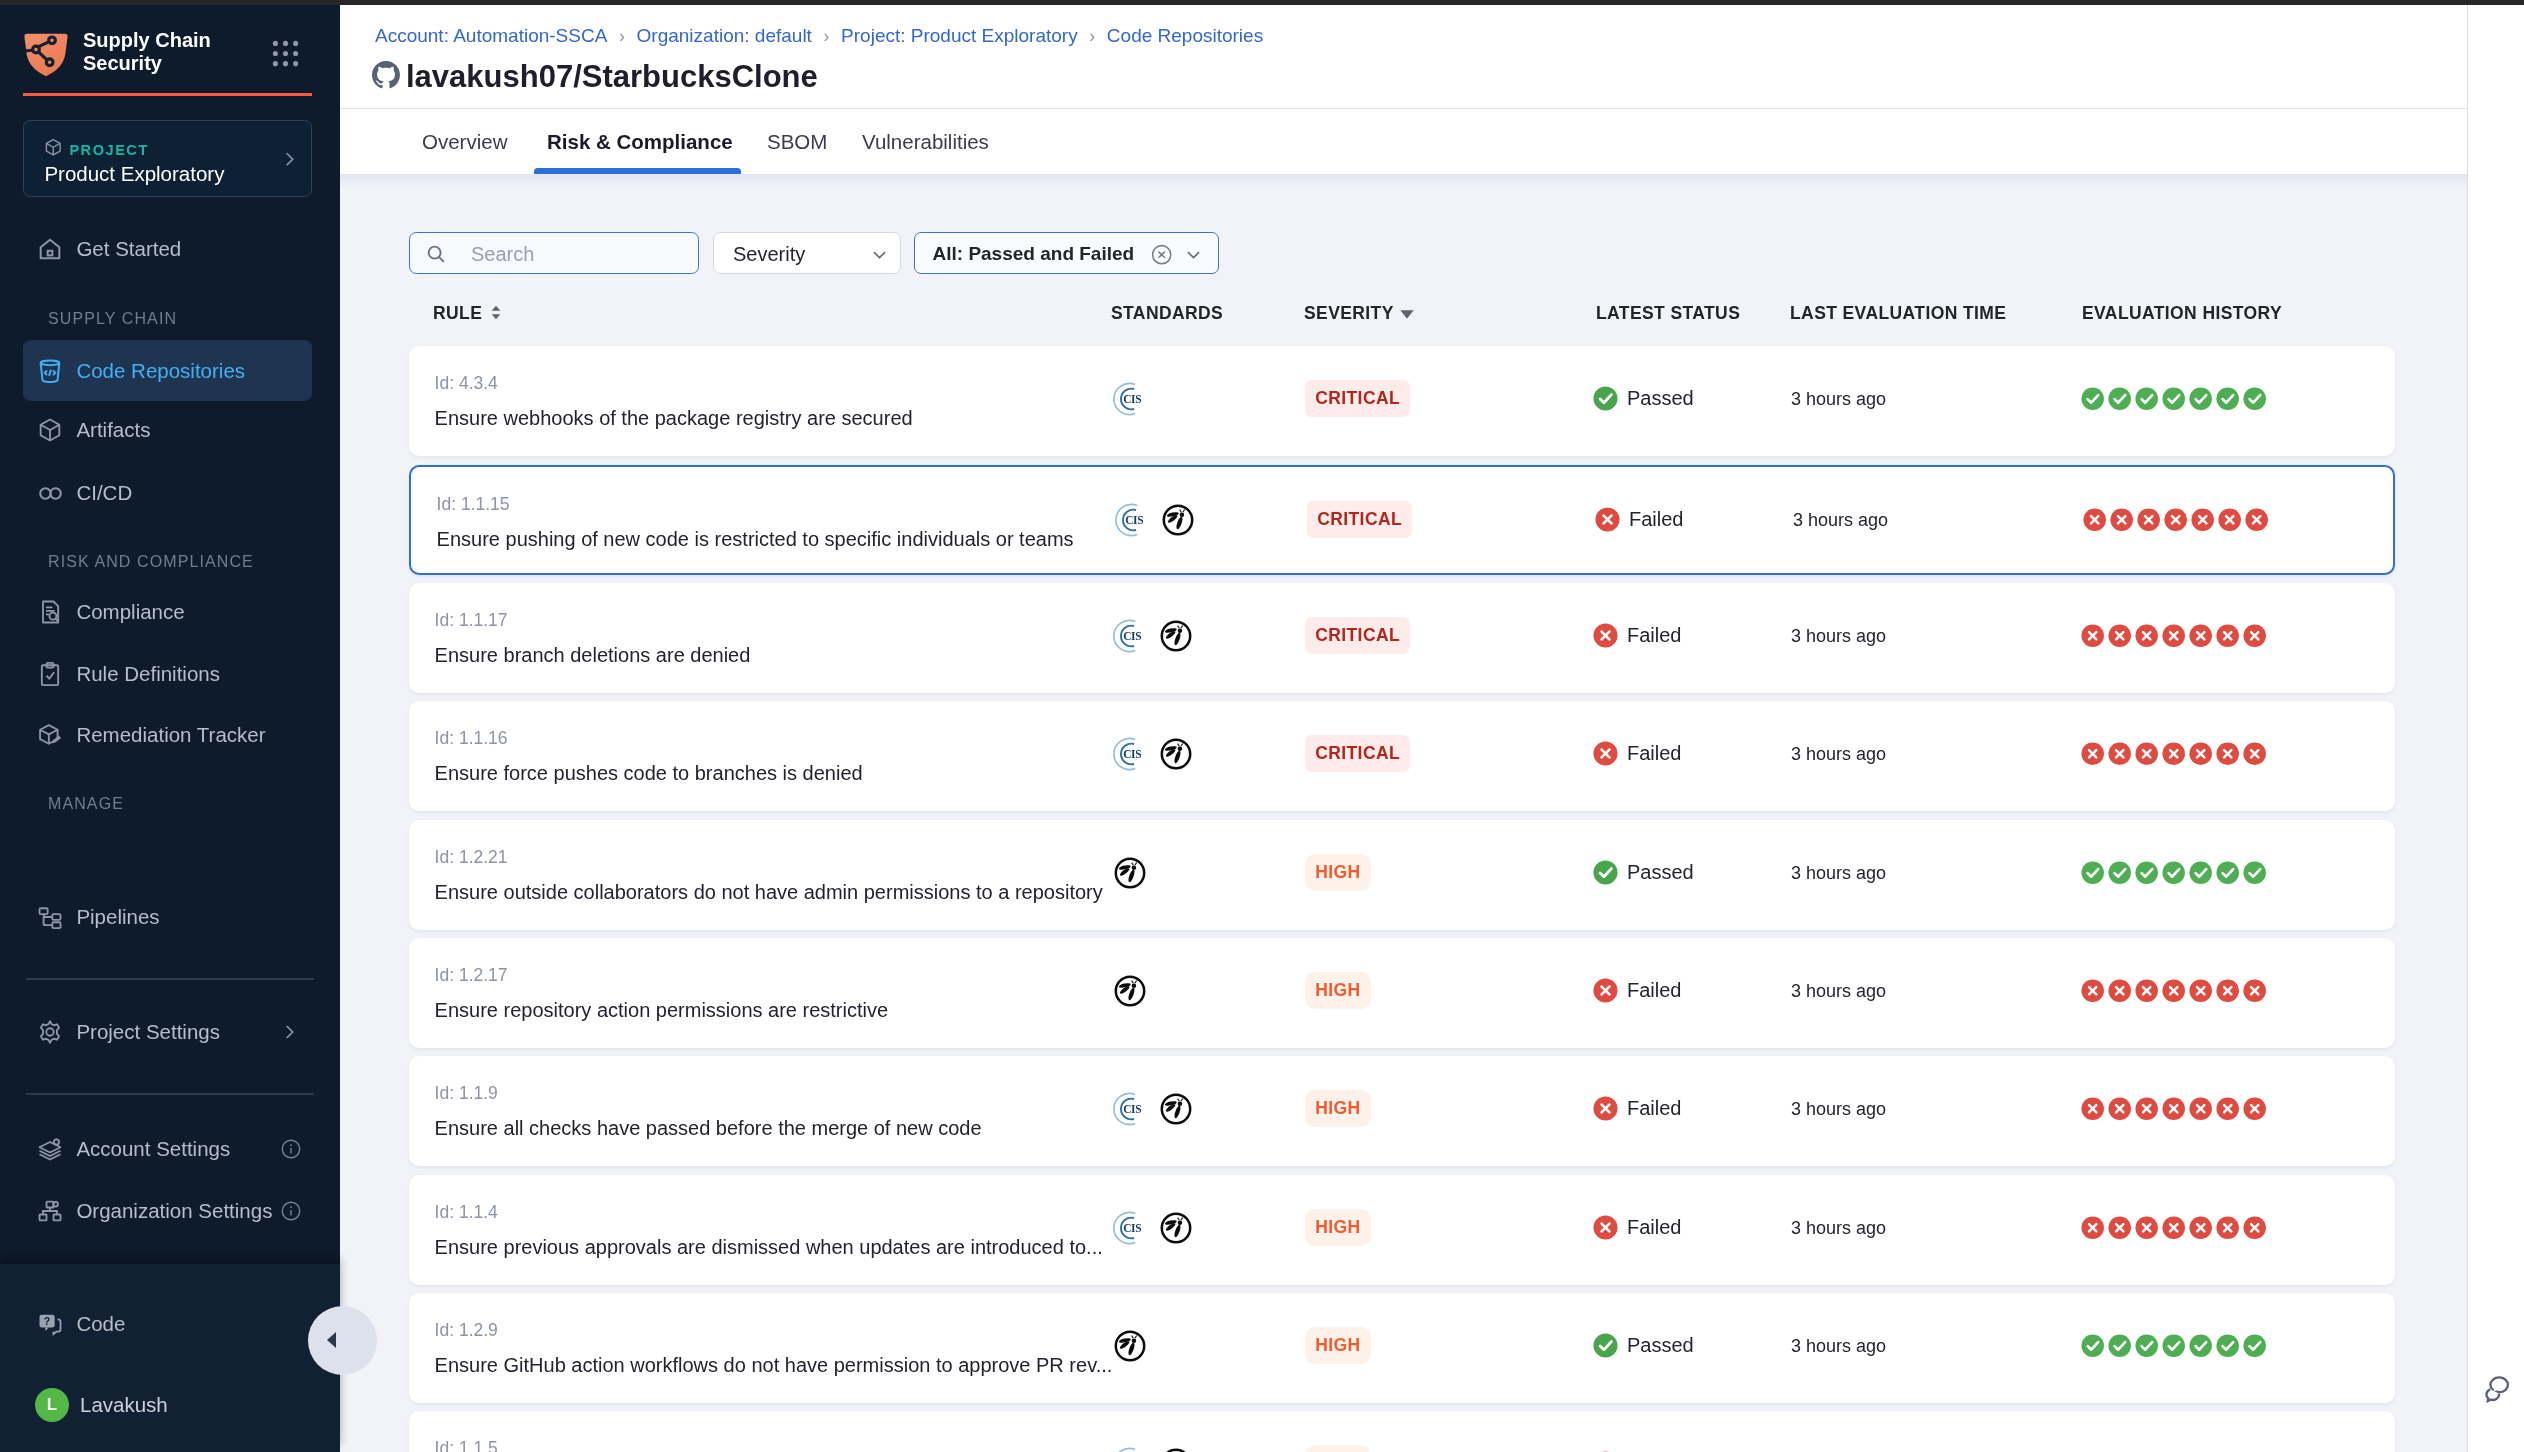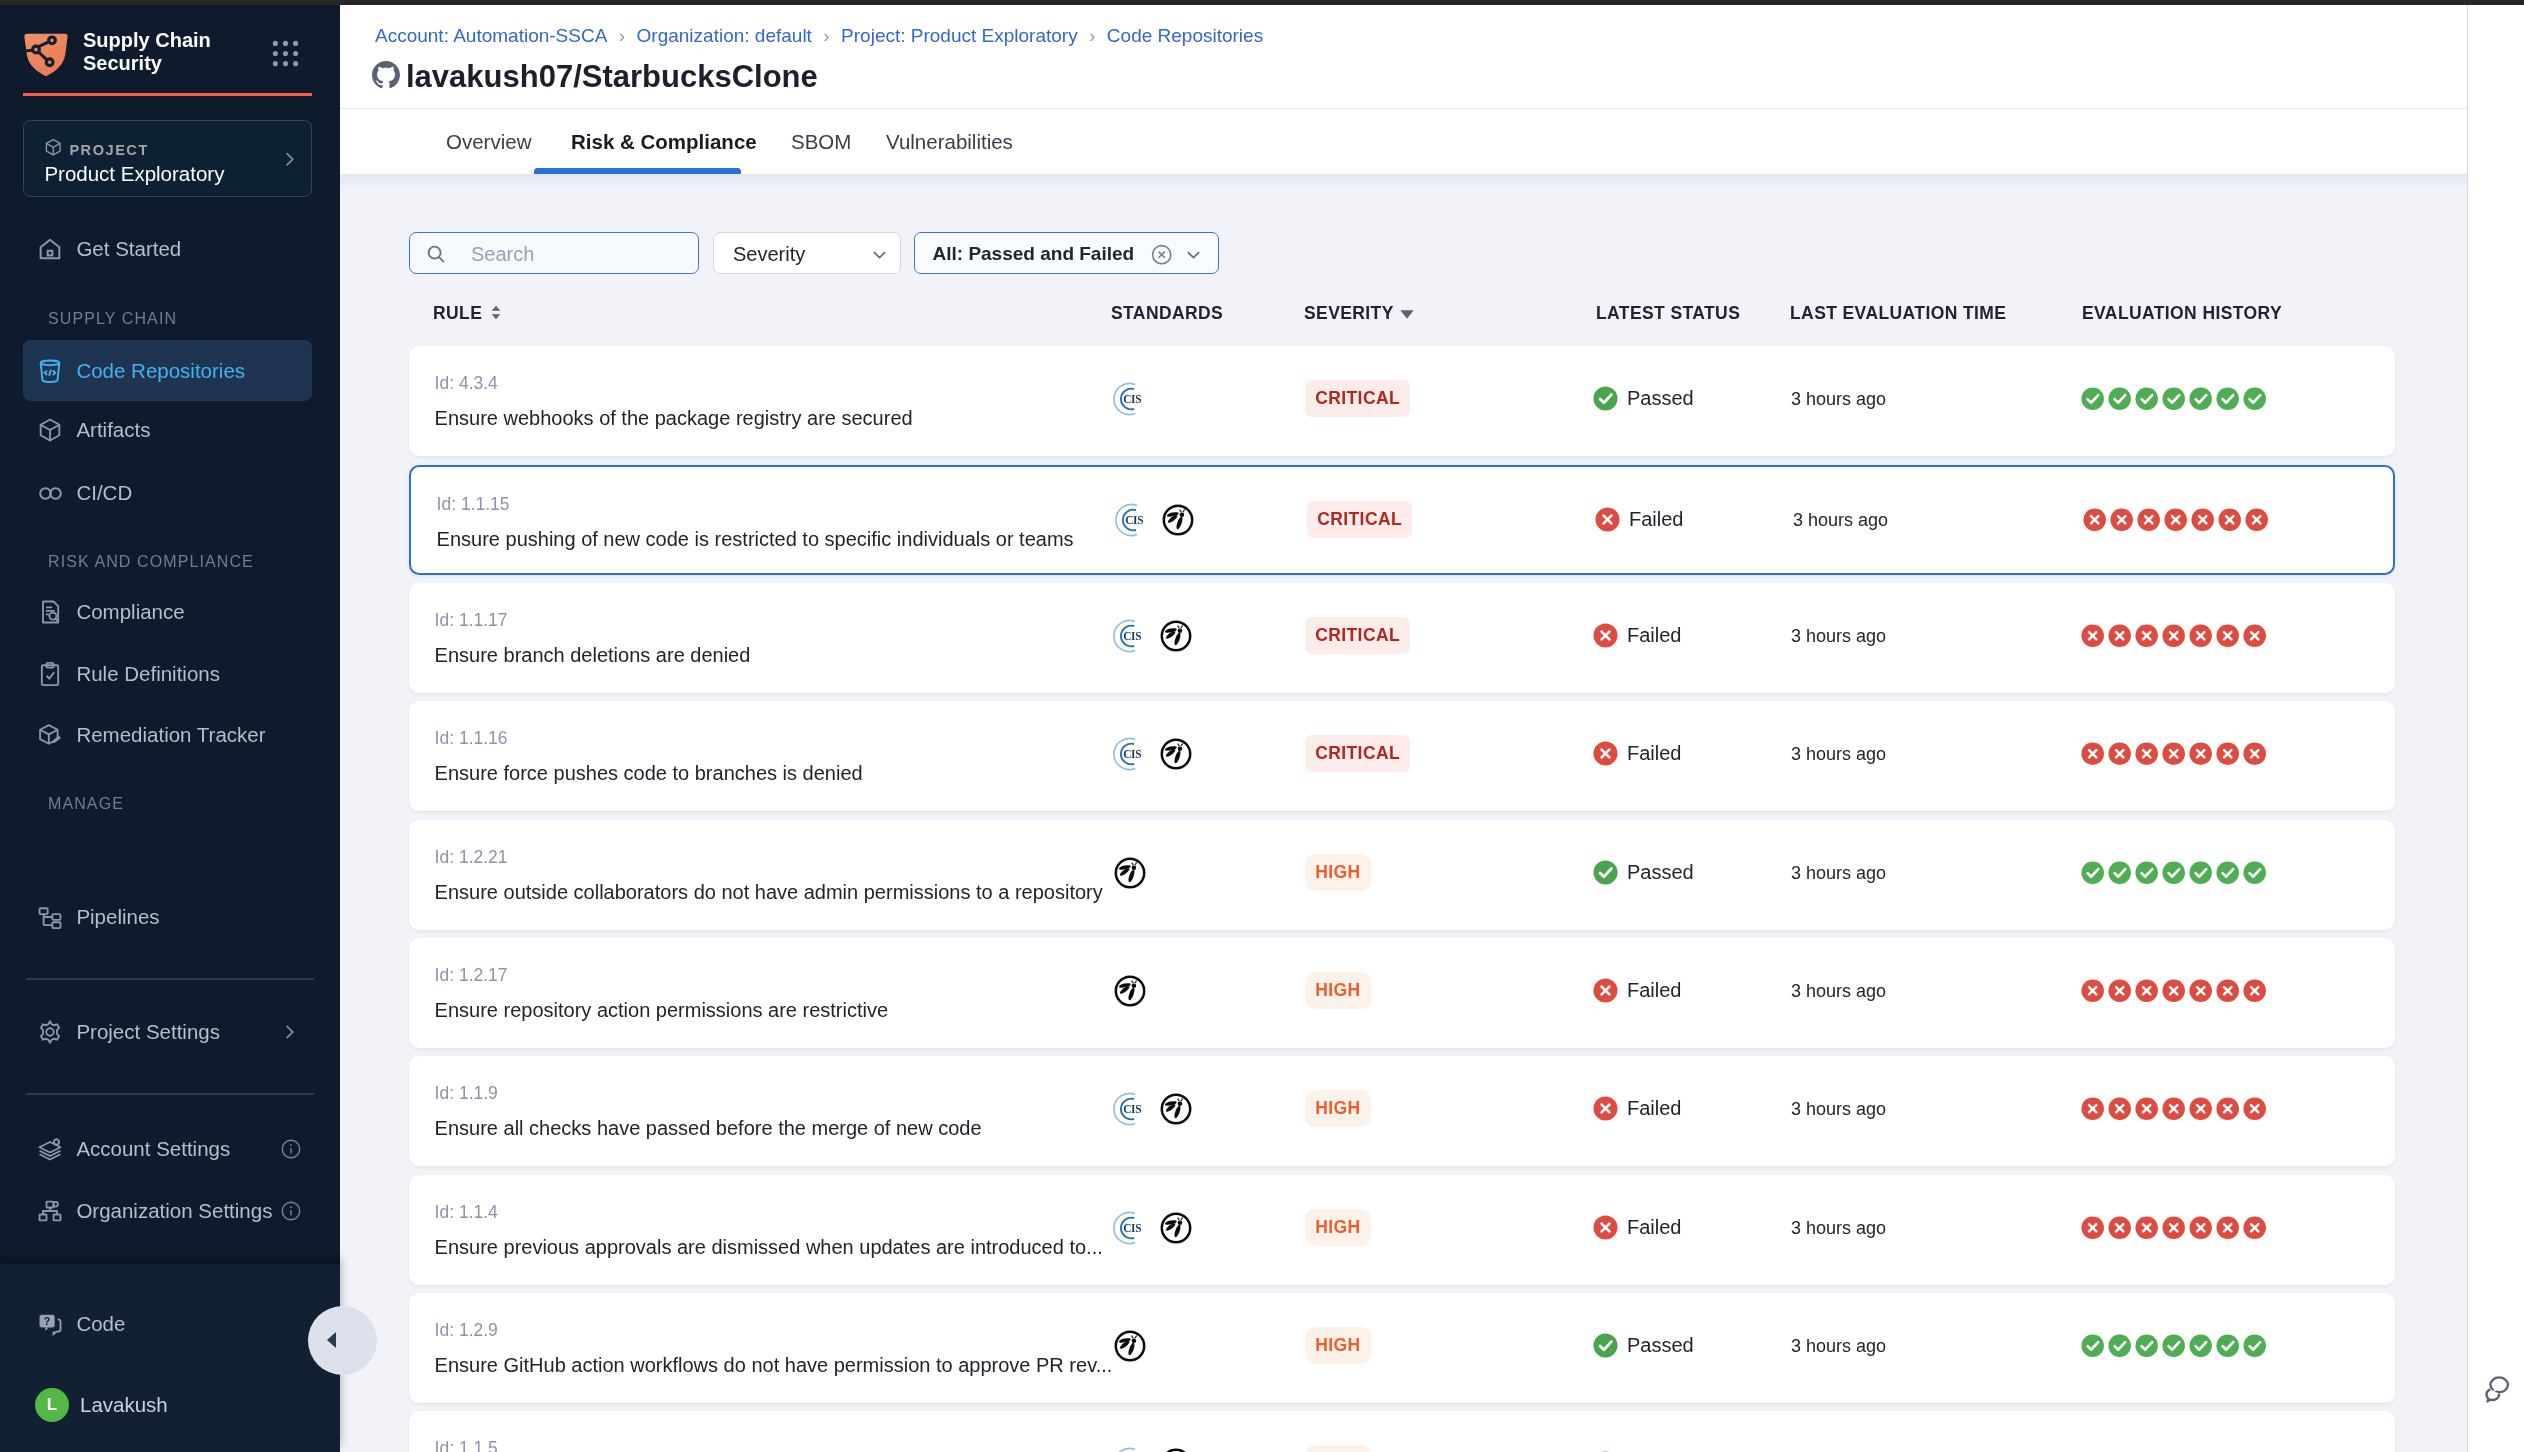--- a/index.html
+++ b/index.html
@@ -6,21 +6,21 @@
   font-family:"Liberation Sans", sans-serif; position:relative; }
 .topstrip { position:absolute; left:0; top:0; width:2525px; height:5.1px; background:#272727; z-index:60; }
 
 .sidebar { position:absolute; left:0; top:5.1px; width:340px; height:1447px; background:#0d1b2c; z-index:40; }
 .logo { position:absolute; left:23.4px; top:25px; }
 .ltitle { position:absolute; left:83px; top:24px; color:#fff; font-size:20px; font-weight:bold; line-height:22.6px; }
 .dots { position:absolute; left:272px; top:35px; }
 .oline { position:absolute; left:23.4px; top:88px; width:289px; height:2.9px; background:#fe5b41; }
 .pcard { position:absolute; left:23.4px; top:115px; width:289px; height:77px; background:#0e2033; border:1.5px solid #31435a; border-radius:7.3px; }
 .pic { position:absolute; left:19px; top:16px; }
-.plabel { position:absolute; left:45px; top:20.5px; color:#a3a3a3; font-size:14.6px; font-weight:bold; letter-spacing:1.5px; }
+.plabel { position:absolute; left:45px; top:20.5px; color:#14b8a6; font-size:14.6px; font-weight:bold; letter-spacing:1.5px; }
 .pname { position:absolute; left:20px; top:41px; color:#fff; font-size:20.5px; }
 .pchev { position:absolute; right:11.7px; top:28px; }
 .mitem { position:absolute; left:23.4px; width:294px; height:61px; transform:translateY(-30px); }
 .mic { position:absolute; left:13px; top:50%; transform:translateY(-50%); width:28px; height:28px; }
 .mlb { position:absolute; left:53px; top:50%; transform:translateY(-50%); color:#b7bdc9; font-size:20.5px; white-space:nowrap; }
 .mchev { position:absolute; right:17.5px; top:50%; transform:translateY(-50%); width:20.5px; height:20.5px; }
 .minfo { position:absolute; left:257px; top:50%; transform:translateY(-50%); width:22px; height:22px; }
 .slabel { position:absolute; left:48px; transform:translateY(-50%); color:#717d92; font-size:16px; letter-spacing:1.1px; white-space:nowrap; }
 .activebg { position:absolute; left:23.4px; top:335px; width:289px; height:61px; background:#1e3450; border-radius:7.3px; }
 .sdiv { position:absolute; left:26px; width:288px; height:1.5px; background:#2c3a4e; }
@@ -33,21 +33,21 @@
 .gutter { position:absolute; right:0; top:5.1px; width:58px; height:1447px; background:#fff; border-left:1.5px solid #d8dbe7; z-index:30; }
 .chaticon { position:absolute; left:13px; top:1368px; }
 
 .main { position:absolute; left:340px; top:5.1px; width:2127px; height:1447px; background:#f1f3f9; }
 .pagehead { position:absolute; left:0; top:0; width:2127px; height:103px; background:#fff; }
 .crumbs { position:absolute; left:35px; top:20px; font-size:19px; color:#3367cf; white-space:nowrap; }
 .crumbs .sep { color:#8d95a6; padding:0 11.7px; font-size:17.5px; }
 .ghicon { position:absolute; left:32px; top:56px; }
 .rtitle2 { position:absolute; left:66px; top:54px; font-size:31px; font-weight:bold; color:#1e1e2d; }
 .tabs { position:absolute; left:0; top:103px; width:2127px; height:66px; background:#fff; border-top:1.5px solid #e2e4ed; }
-.tab { position:absolute; top:20.5px; font-size:20.5px; color:#3c3c4c; white-space:nowrap;margin-left:24px; }
+.tab { position:absolute; top:20.5px; font-size:20.5px; color:#3c3c4c; white-space:nowrap; }
 .tabul { position:absolute; left:194px; top:59px; width:207px; height:6.6px; background:#2e6fd7; border-radius:3.7px 3.7px 0 0; }
 .content { position:absolute; left:0; top:169px; width:2127px; height:1279px; background:#f1f3f9; }
 .content:before { content:""; position:absolute; left:0; top:0; width:2127px; height:14.6px; background:linear-gradient(#e3e6ee, #f1f3f9); }
 
 .search { position:absolute; left:69px; top:58px; width:290px; height:42px; background:#f6fafd; border:1.5px solid #3d74c8; border-radius:7.3px; }
 .search .mag { position:absolute; left:14.6px; top:9.5px; }
 .search .ph { position:absolute; left:61px; top:10.2px; font-size:20px; color:#98a1b3; }
 .fsev { position:absolute; left:373px; top:58px; width:188px; height:42px; background:#fff; border:1.5px solid #d3d7e1; border-radius:7.3px; }
 .fsev .lb { position:absolute; left:19px; top:10.2px; font-size:20px; color:#24242e; }
 .fall { position:absolute; left:574px; top:58px; width:305px; height:42px; background:#f8fbff; border:1.5px solid #3d74c8; border-radius:7px; }

